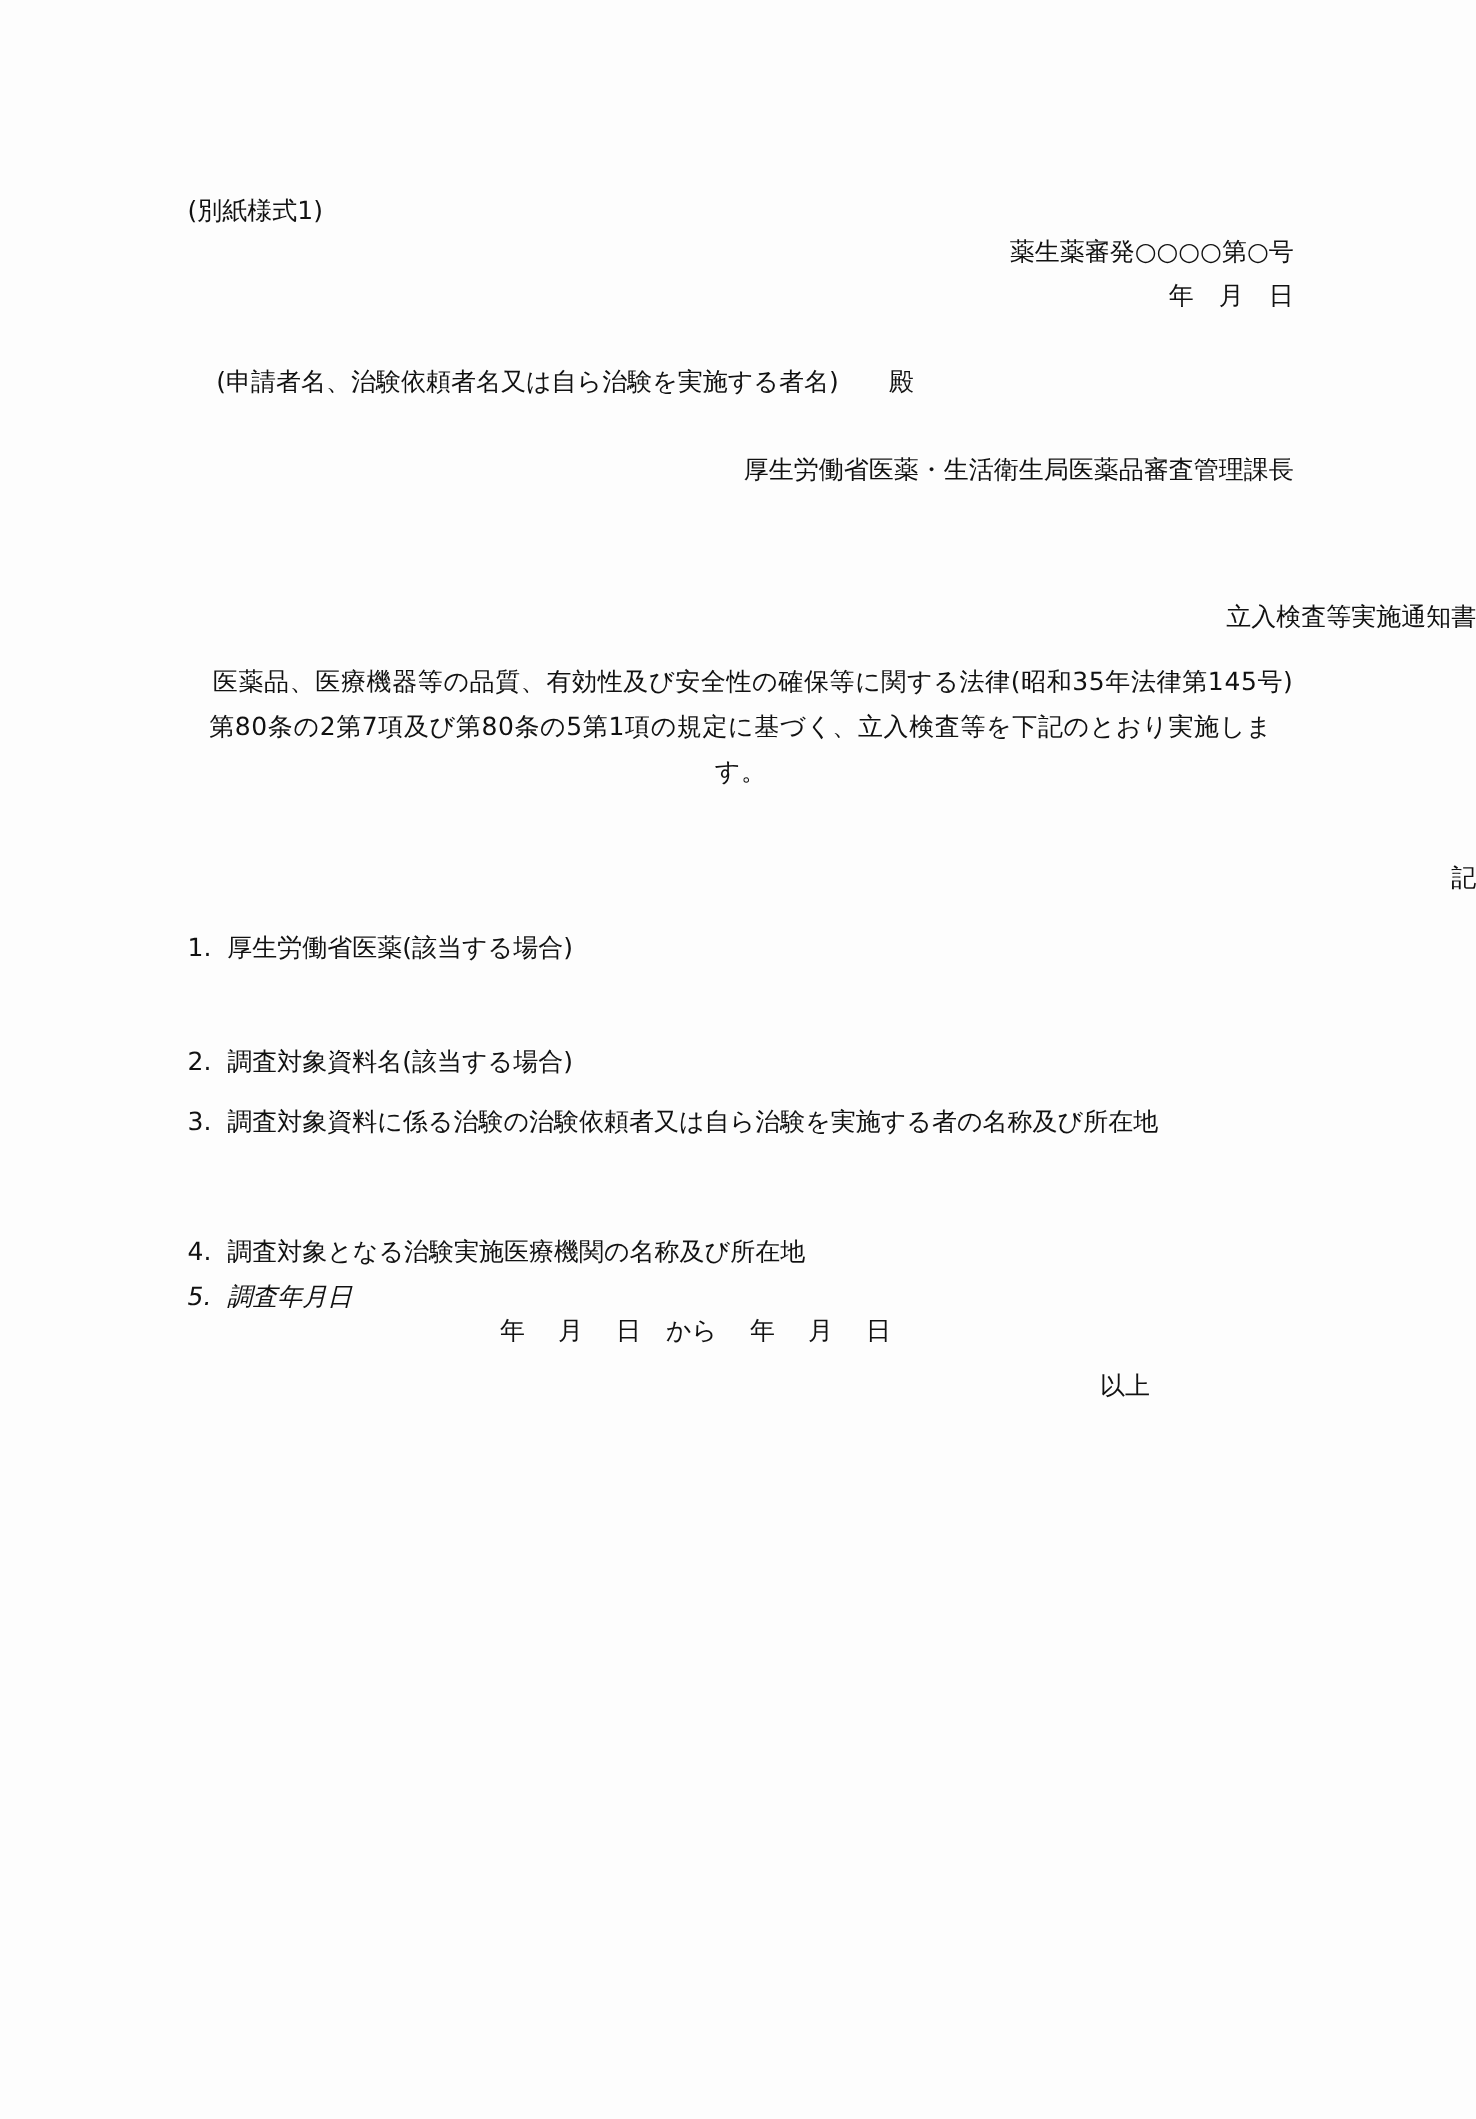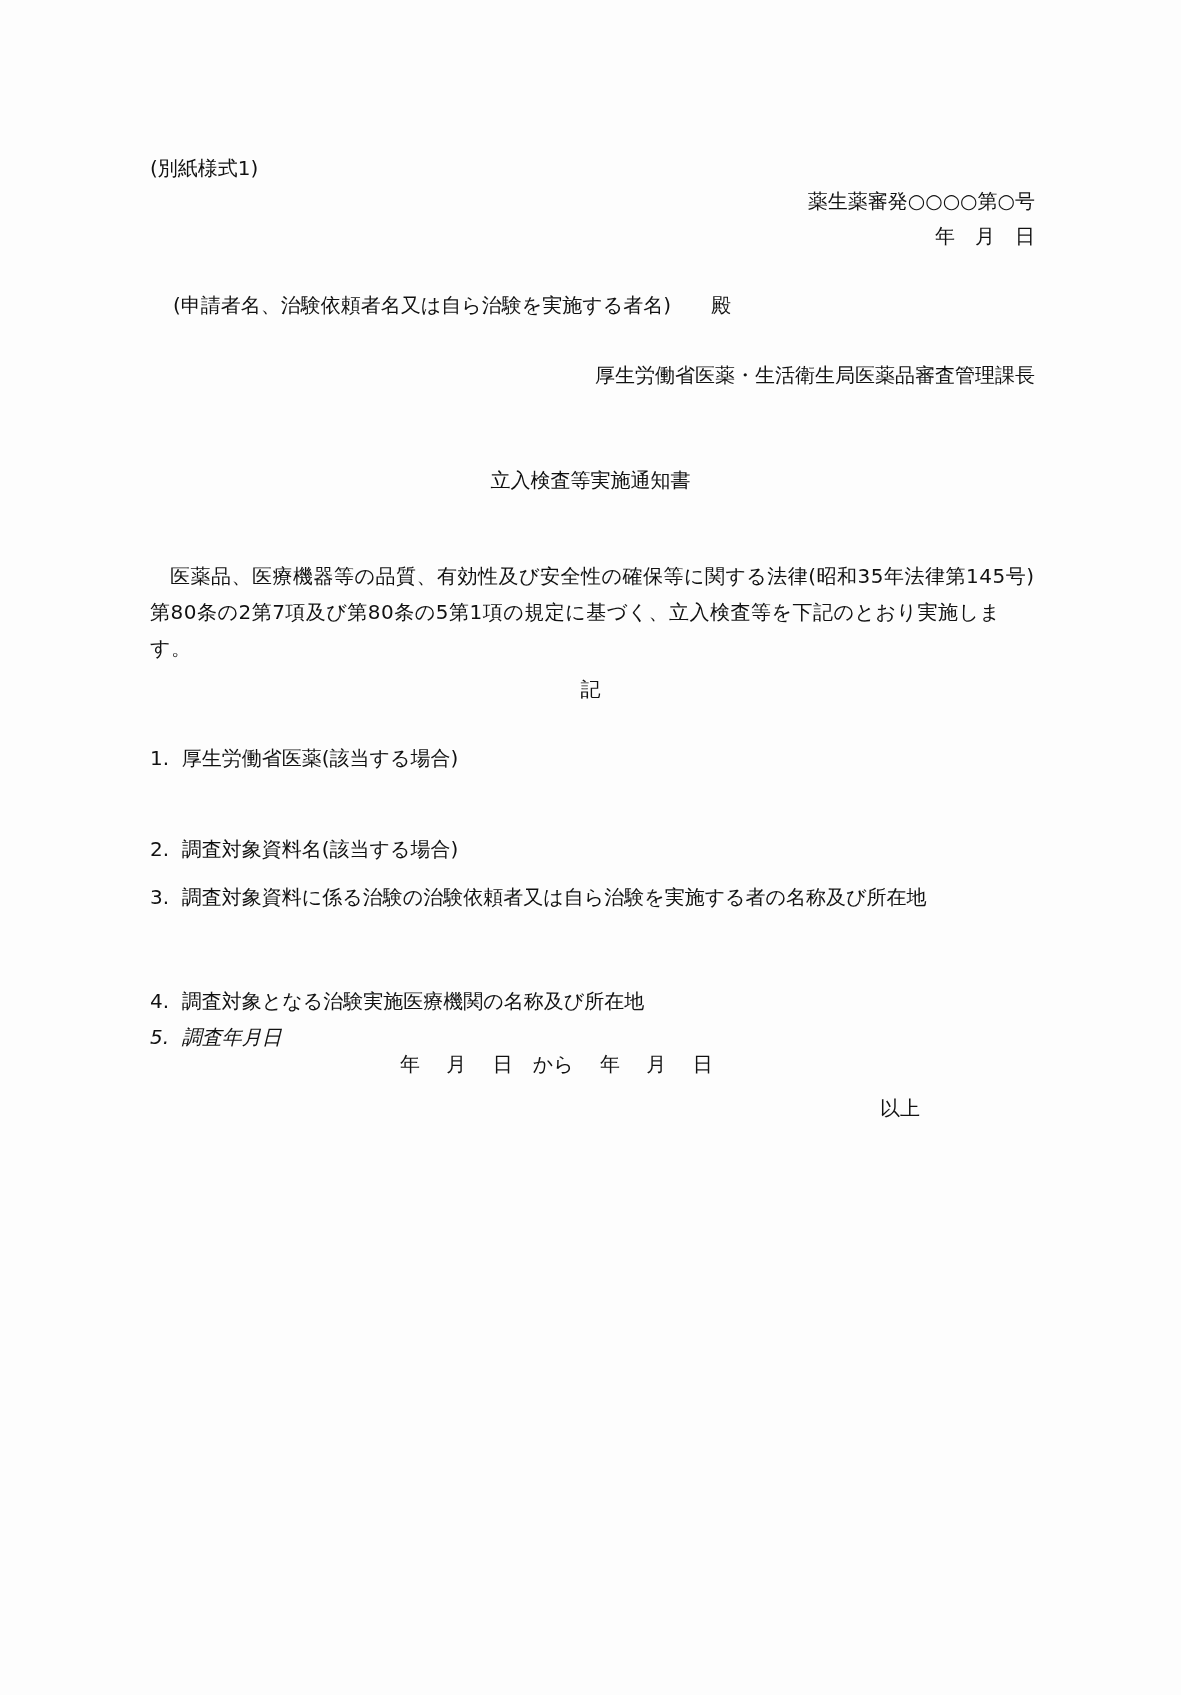--- a/index.html
+++ b/index.html
@@ -1,32 +1,32 @@
 <!DOCTYPE html>
 <html><head>
 <meta charset="utf-8">
 <style>
   html, body { margin: 0; padding: 0; background: #fdfdfd; }
   body { width: 1181px; height: 1695px; position: relative; overflow: hidden;
          font-family: "DejaVu Sans", sans-serif; color: #111; font-size: 20px; }
   .line { position: absolute; white-space: nowrap; line-height: 26px; }
   .right { text-align: right; }
-  .center { text-align: center; left: 0; width: 1181px; }
+  .center { text-align: right; left: 0; width: 1181px; margin-top: 13px; }
   .para { position: absolute; left: 150px; width: 885px; line-height: 36px; text-indent: 20px; letter-spacing: 0.5px; }
 </style>
 </head>
 <body>
 
 <div class="line" style="left:150px; top:155px;">(別紙様式1)</div>
 <div class="line right" style="right:146px; top:188px;">薬生薬審発○○○○第○号</div>
 <div class="line right" style="right:146px; top:223px;">年　月　日</div>
 <div class="line" style="left:150px; top:292px;margin-left:23px;">(申請者名、治験依頼者名又は自ら治験を実施する者名)　　殿</div>
 <div class="line right" style="right:146px; top:362px;">厚生労働省医薬・生活衛生局医薬品審査管理課長</div>
 <div class="line center" style="top:467px;">立入検査等実施通知書</div>
-<div class="para" style="top:558px;">医薬品、医療機器等の品質、有効性及び安全性の確保等に関する法律(昭和35年法律第145号)第80条の2第7項及び第80条の5第1項の規定に基づく、立入検査等を下記のとおり実施します。</div>
+<div class="para" style="top:527px;text-align:center;">医薬品、医療機器等の品質、有効性及び安全性の確保等に関する法律(昭和35年法律第145号)第80条の2第7項及び第80条の5第1項の規定に基づく、立入検査等を下記のとおり実施します。</div>
 <div class="line center" style="top:676px;">記</div>
 
 <div class="line" style="left:150px; top:745px;">
   <span>1.</span>&nbsp;&nbsp;<span>厚生労働省医薬(該当する場合)</span>
 </div>
 <div class="line" style="left:150px; top:836px;">
   <span>2.</span>&nbsp;&nbsp;<span>調査対象資料名(該当する場合)</span>
 </div>
 <div class="line" style="left:150px; top:884px;">
   <span>3.</span>&nbsp;&nbsp;<span>調査対象資料に係る治験の治験依頼者又は自ら治験を実施する者の名称及び所在地</span>

